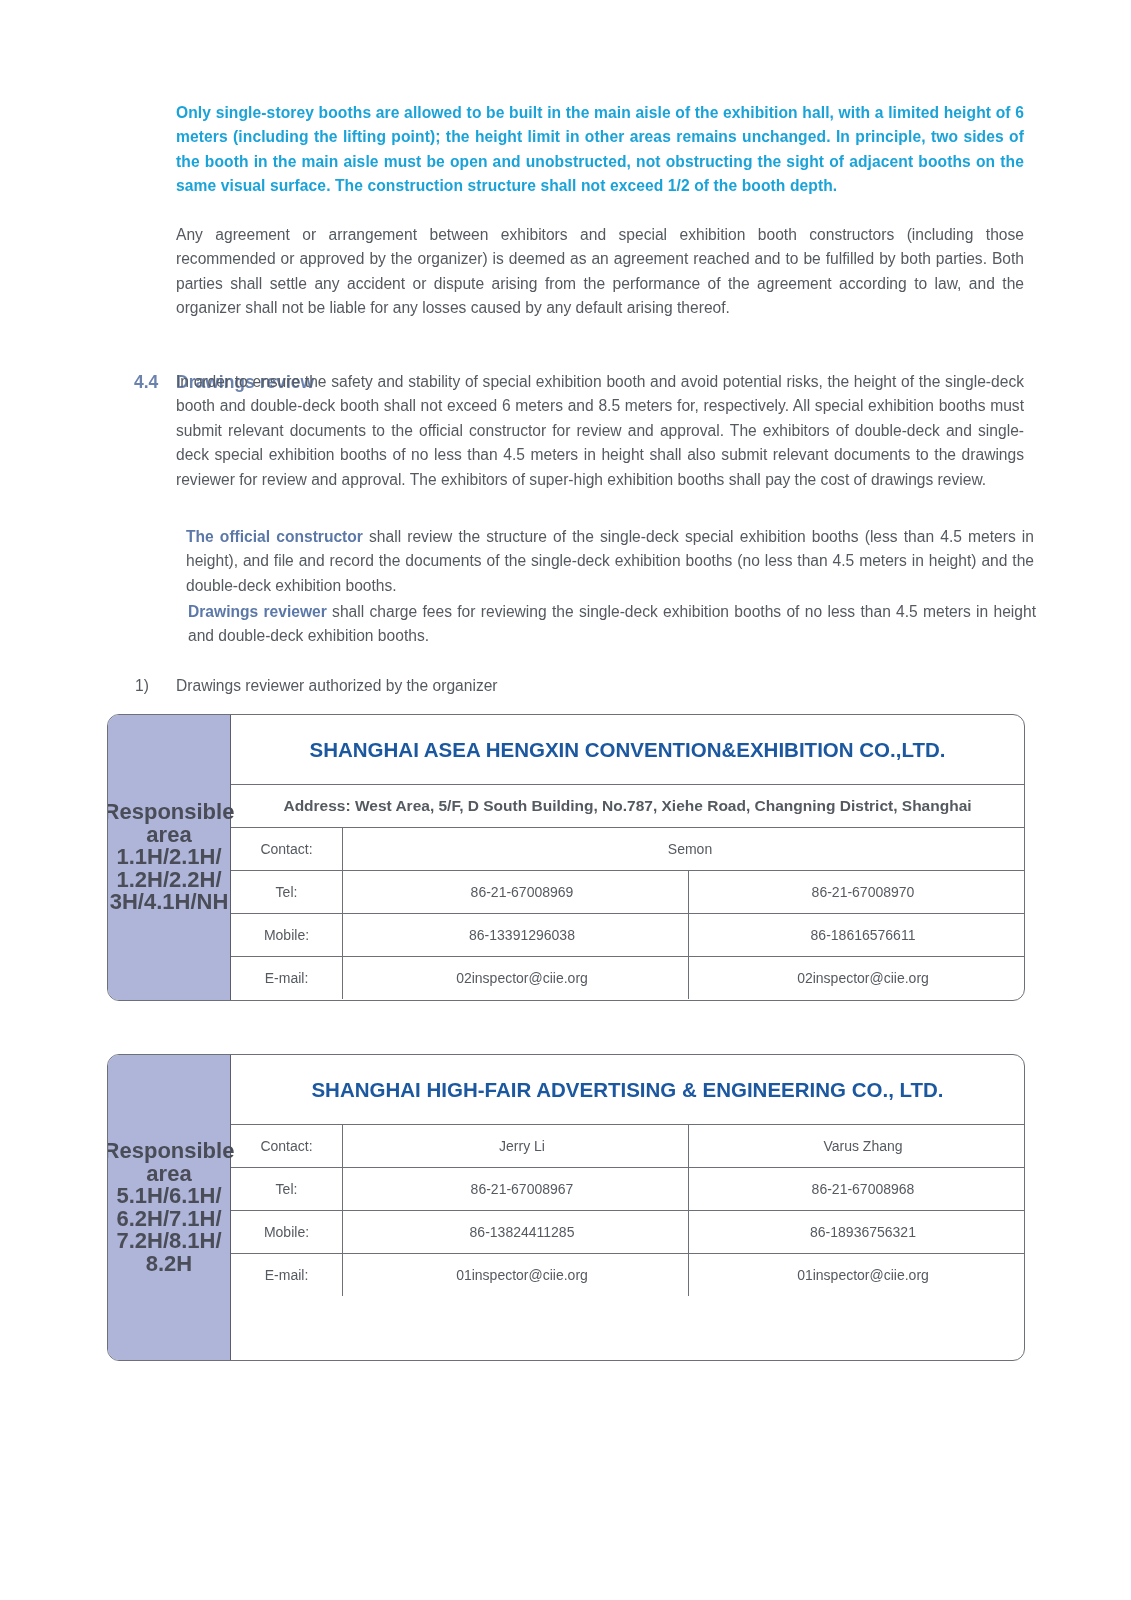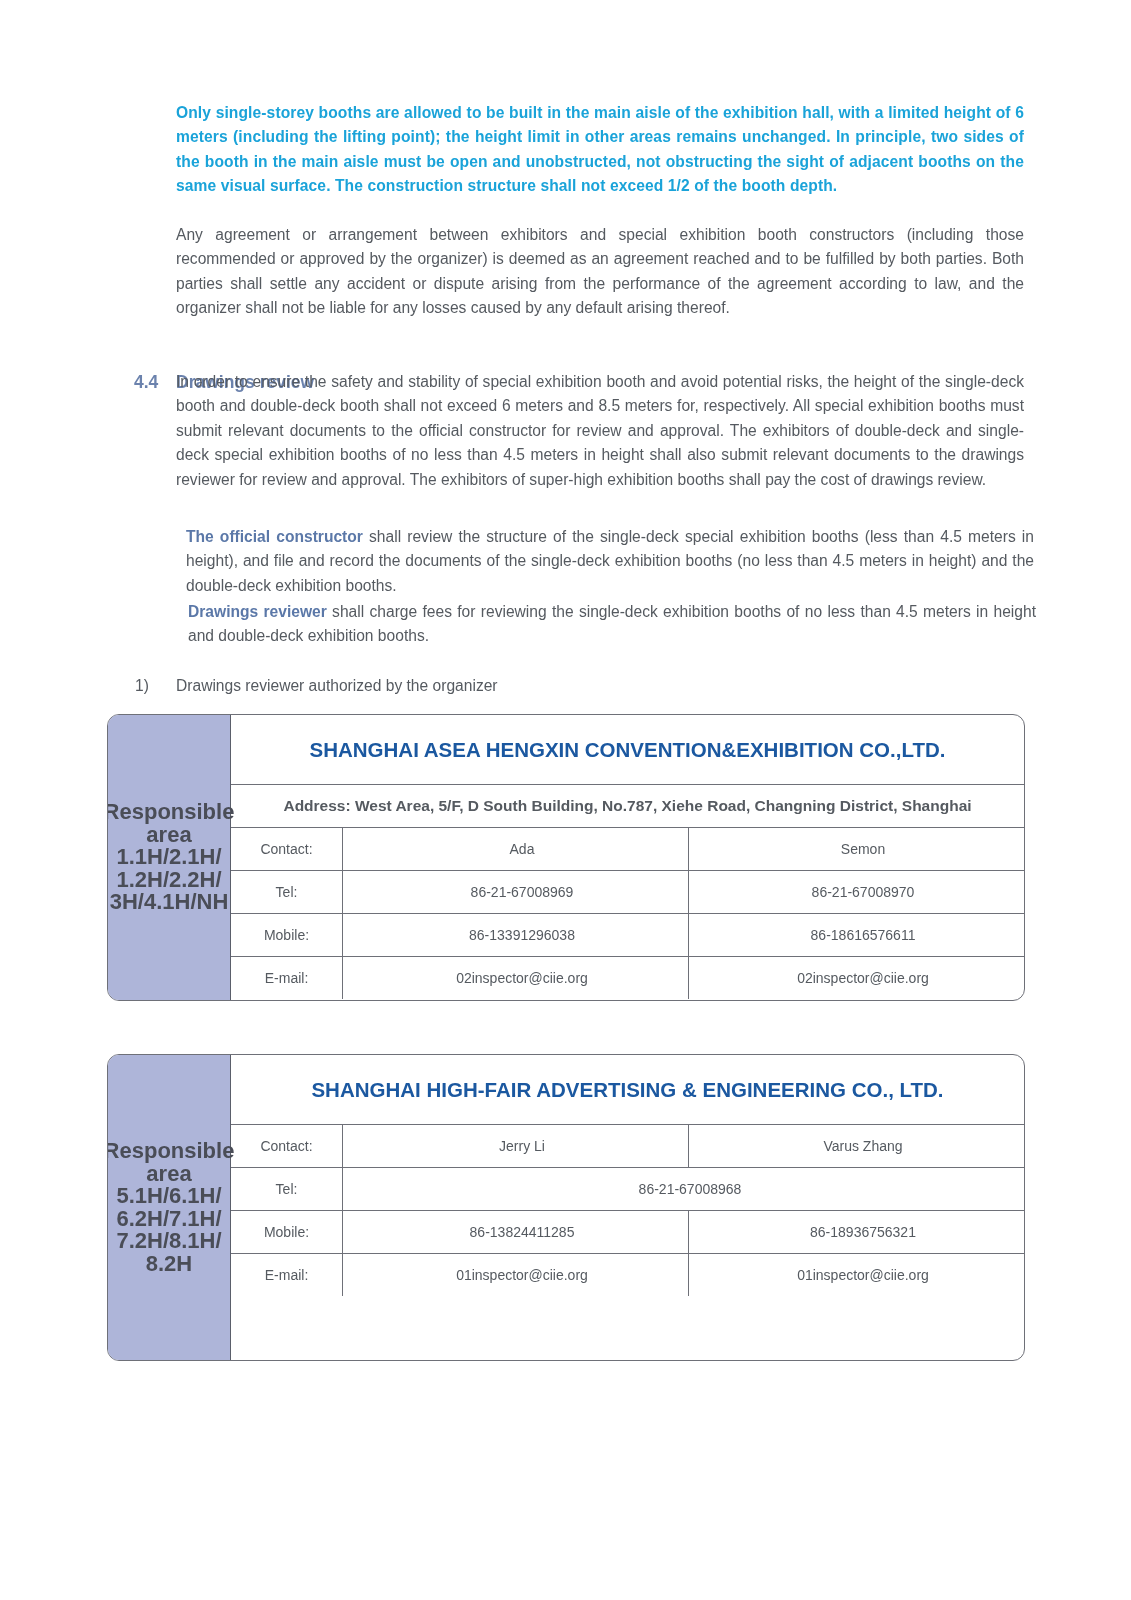--- a/index.html
+++ b/index.html
@@ -58,21 +58,20 @@
         <div>1.1H/2.1H/</div>
         <div>1.2H/2.2H/</div>
         <div>3H/4.1H/NH</div>
       </div>
     </div>
     <div class="main">
       <div class="company" style="height:69px;">SHANGHAI ASEA HENGXIN CONVENTION&amp;EXHIBITION CO.,LTD.</div>
       <div class="address" style="height:42px;">Address: West Area, 5/F, D South Building, No.787, Xiehe Road, Changning District, Shanghai</div>
       <div class="row">
         <div class="lbl">Contact:</div>
-        <div class="c1">Ada</div>
         <div class="c2">Semon</div>
       </div>
       <div class="row">
         <div class="lbl">Tel:</div>
         <div class="c1">86-21-67008969</div>
         <div class="c2">86-21-67008970</div>
       </div>
       <div class="row">
         <div class="lbl">Mobile:</div>
         <div class="c1">86-13391296038</div>
@@ -98,20 +97,21 @@
     </div>
     <div class="main">
       <div class="company" style="height:69px;">SHANGHAI HIGH-FAIR ADVERTISING &amp; ENGINEERING CO., LTD.</div>
       <div class="row">
         <div class="lbl">Contact:</div>
         <div class="c1">Jerry Li</div>
         <div class="c2">Varus Zhang</div>
       </div>
       <div class="row">
         <div class="lbl">Tel:</div>
+        <div class="c1">86-21-67008967</div>
         <div class="c2">86-21-67008968</div>
       </div>
       <div class="row">
         <div class="lbl">Mobile:</div>
         <div class="c1">86-13824411285</div>
         <div class="c2">86-18936756321</div>
       </div>
       <div class="row">
         <div class="lbl">E-mail:</div>
         <div class="c1">01inspector@ciie.org</div>

